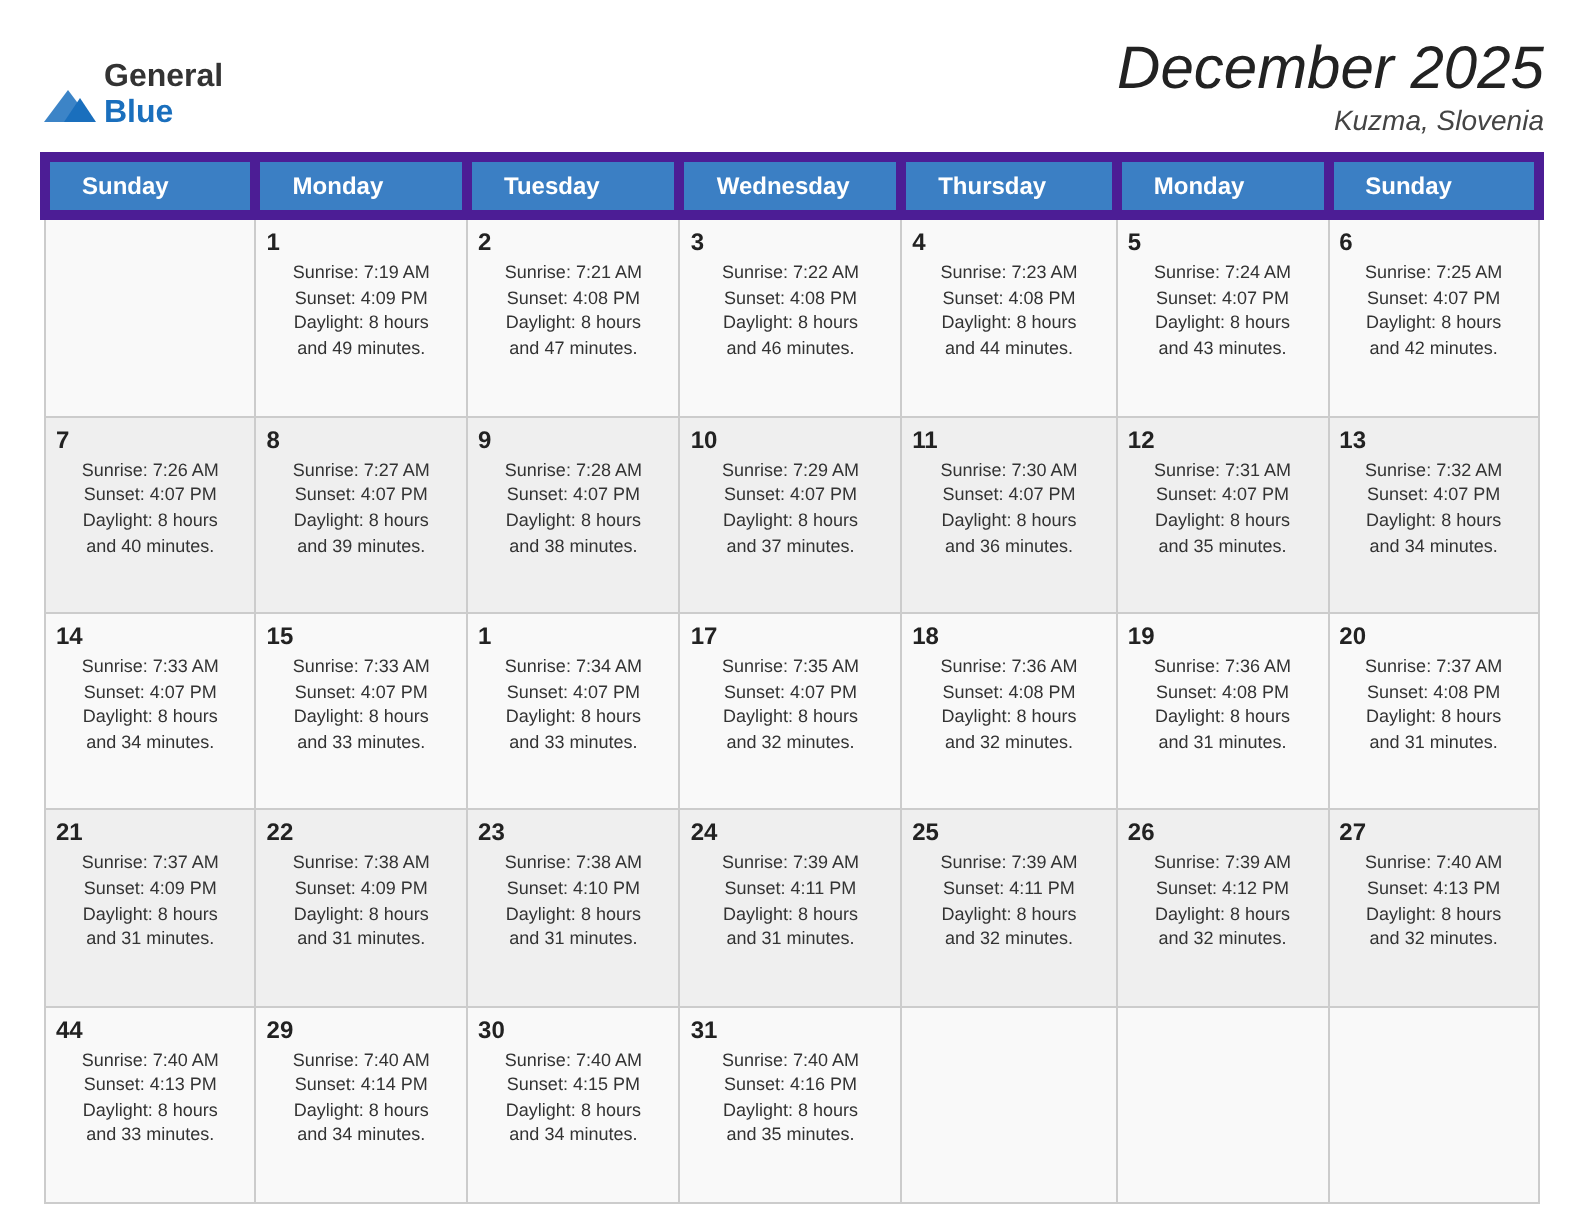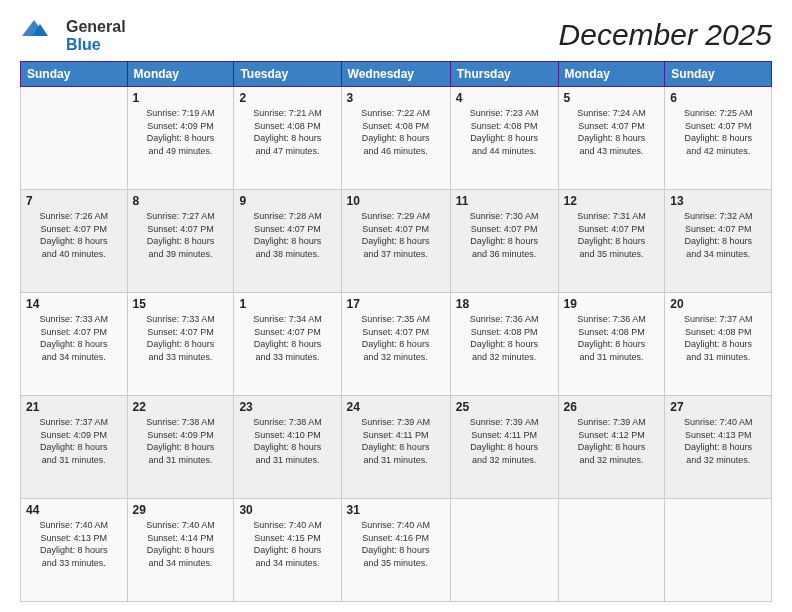--- a/index.html
+++ b/index.html
@@ -18,22 +18,23 @@
       flex-direction: column;
     }
     .header {
       display: flex;
       justify-content: space-between;
       align-items: flex-start;
       margin-bottom: 8px;
     }
     .logo {
       display: flex;
-      align-items: flex-start;
-      gap: 18px;
+      align-items: flex-end;
+      gap: 4px;
+      margin-top: 12px;
     }
     .logo-text {
       font-size: 16px;
       line-height: 1.1;
     }
     .logo-general { color: #333; font-weight: bold; }
     .logo-blue { color: #1a6fbd; font-weight: bold; }
     .logo-icon {
       width: 28px;
       height: 22px;
@@ -54,23 +55,23 @@
     .calendar {
       width: 100%;
       border-collapse: collapse;
       flex: 1;
     }
     .calendar thead tr th {
       background-color: #3b7fc4;
       color: #fff;
       font-size: 12px;
       font-weight: bold;
-      padding: 5px 6px;
+      padding: 5px 16px;
       text-align: left;
-      border: 1px solid #4c1d95;
+      border: 5px solid #4c1d95;
     }
     .calendar tbody tr td {
       vertical-align: top;
       border: 1px solid #ccc;
       padding: 4px 5px;
       font-size: 9.5px;
       color: #333;
       width: 113px;
       background: #fff;
     }
@@ -107,20 +108,21 @@
         <polygon points="14,2 26,18 2,18" fill="#1a6fbd" opacity="0.85"></polygon>
         <polygon points="20,6 28,18 12,18" fill="#1a6fbd"></polygon>
       </svg>
       <div class="logo-text">
         <span class="logo-general">General</span><br>
         <span class="logo-blue">Blue</span>
       </div>
     </div>
     <div class="title-block">
       <div class="month-title">December 2025</div>
+      <div class="location">Kuzma, Slovenia</div>
     </div>
   </div>
 
   <table class="calendar">
     <thead>
       <tr>
         <th>Sunday</th>
         <th>Monday</th>
         <th>Tuesday</th>
         <th>Wednesday</th>

